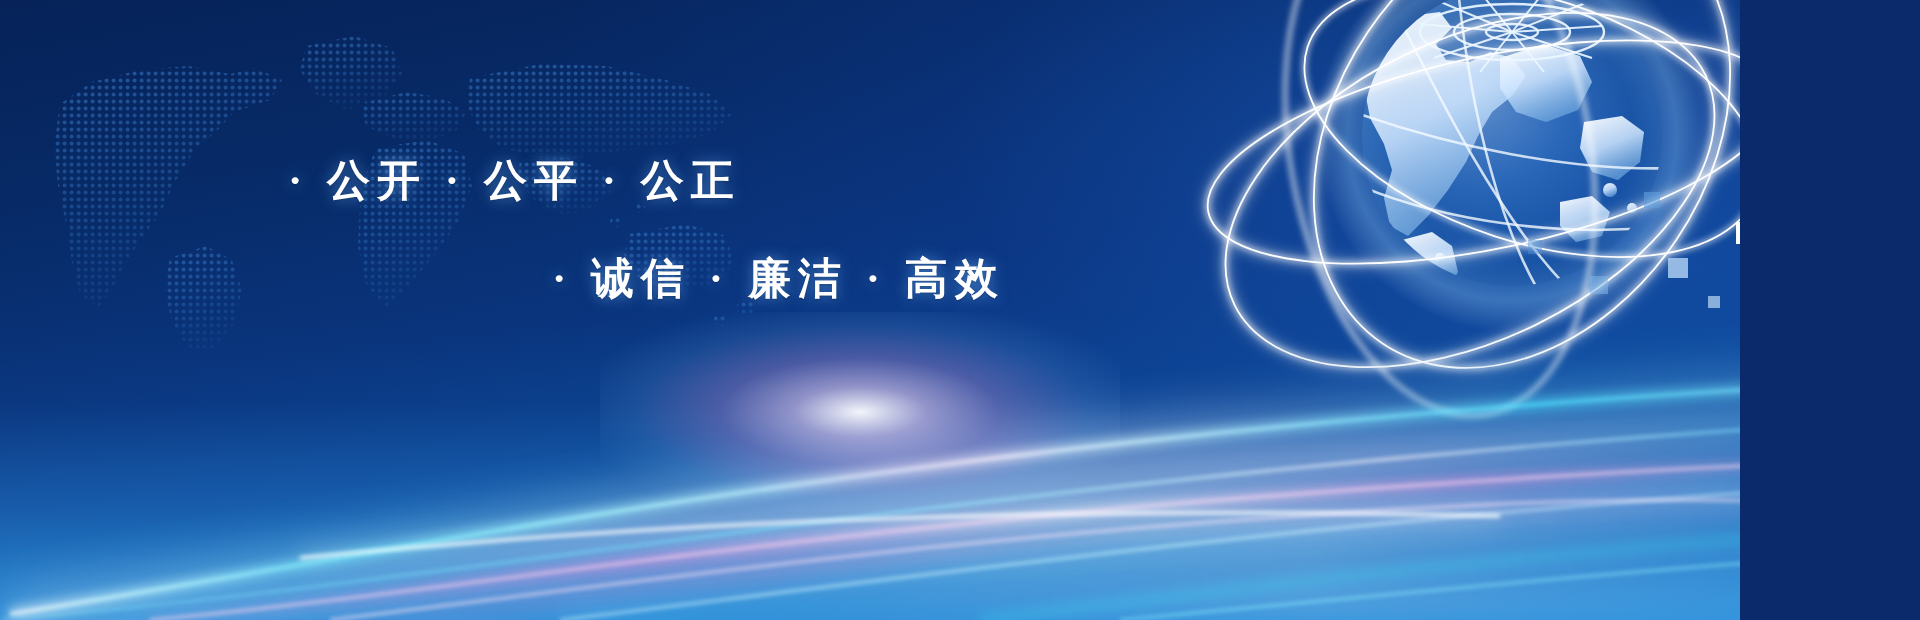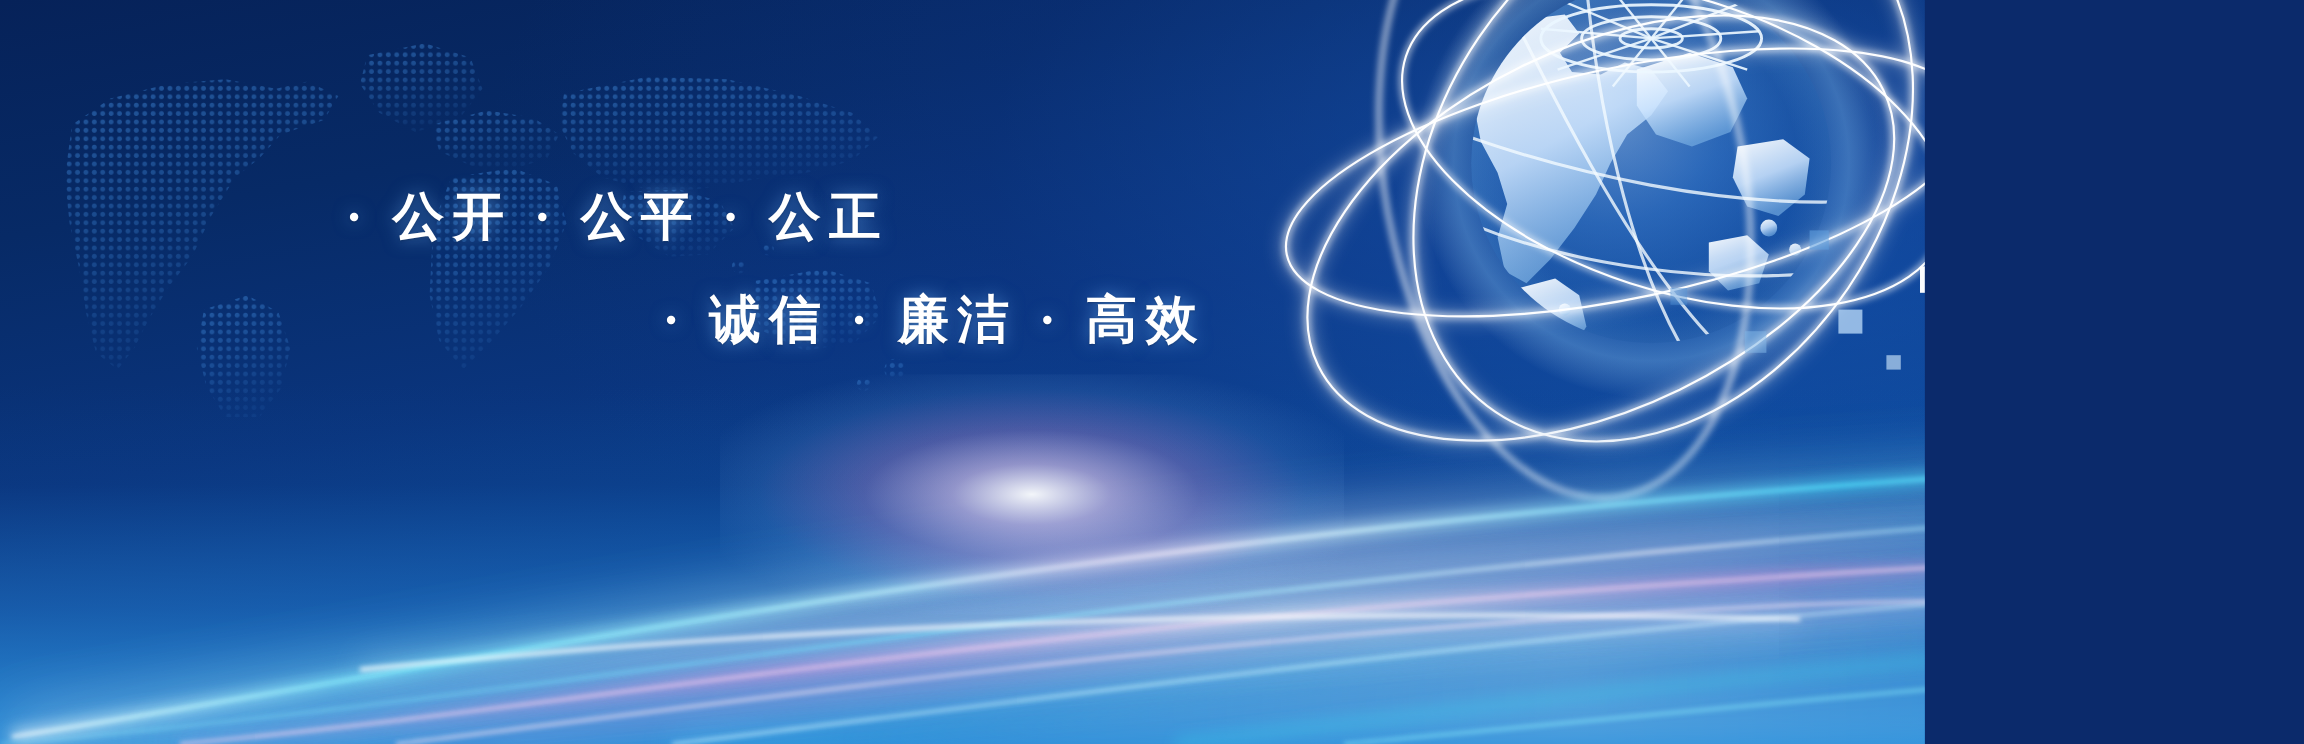--- a/index.html
+++ b/index.html
@@ -5,21 +5,21 @@
   * { box-sizing: border-box; margin: 0; padding: 0; }
   html, body {
     width: 1920px; height: 620px;
     overflow: hidden;
     background: #0b2a6b;
     font-family: "Liberation Serif", serif;
   }
 
   #banner {
     position: relative;
-    width: 1604px;
+    width: 1740px;
     height: 620px;
     overflow: hidden;
     
     background:
       radial-gradient(ellipse 1400px 700px at 88% 22%, rgba(28,96,196,0.55) 0%, rgba(16,60,150,0.25) 42%, rgba(0,0,0,0) 72%),
       linear-gradient(170deg, #062259 0%, #072a66 22%, #0a357e 46%, #0d4d9e 72%, #1169b8 100%);
   }
 
   
   .dotmap {
@@ -84,21 +84,21 @@
     position: absolute;
     color: #ffffff;
     font-family: "Liberation Serif", serif;
     font-weight: 700;
     font-size: 43px;
     letter-spacing: 7px;
     white-space: nowrap;
     text-shadow: 0 0 14px rgba(120,190,255,0.55), 0 1px 2px rgba(4,24,60,0.55);
   }
   .line1 { left: 288px; top: 152px; }
-  .line2 { left: 552px; top: 238px; }
+  .line2 { left: 552px; top: 250px; }
 </style>
 </head>
 <body>
 
 <div id="banner">
 
   <div class="dotmap">
     <svg viewBox="0 0 740 340" preserveAspectRatio="none" aria-hidden="true">
       <defs>
         <pattern id="dots" width="7" height="7" patternUnits="userSpaceOnUse">

